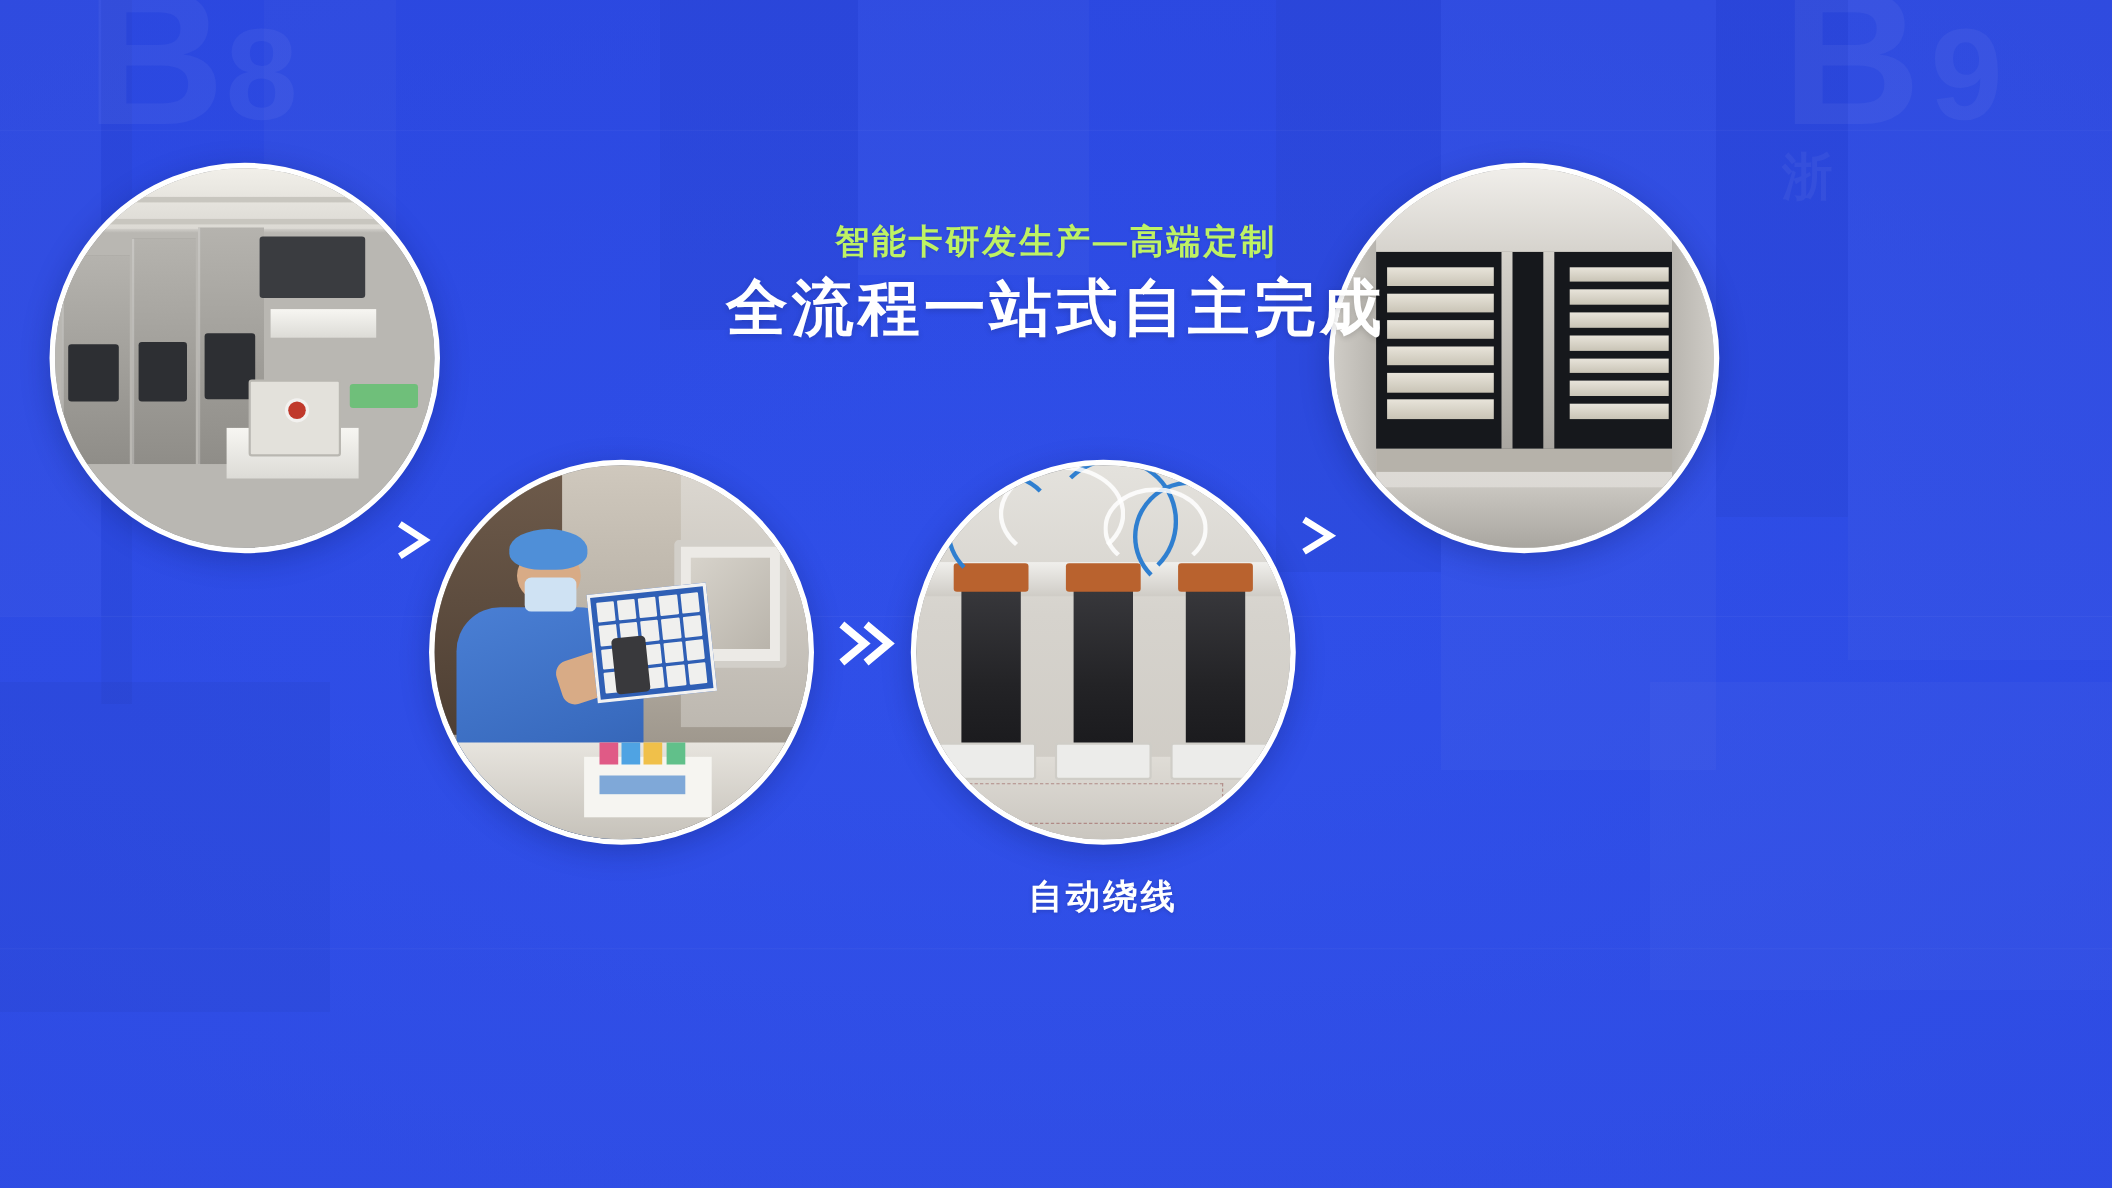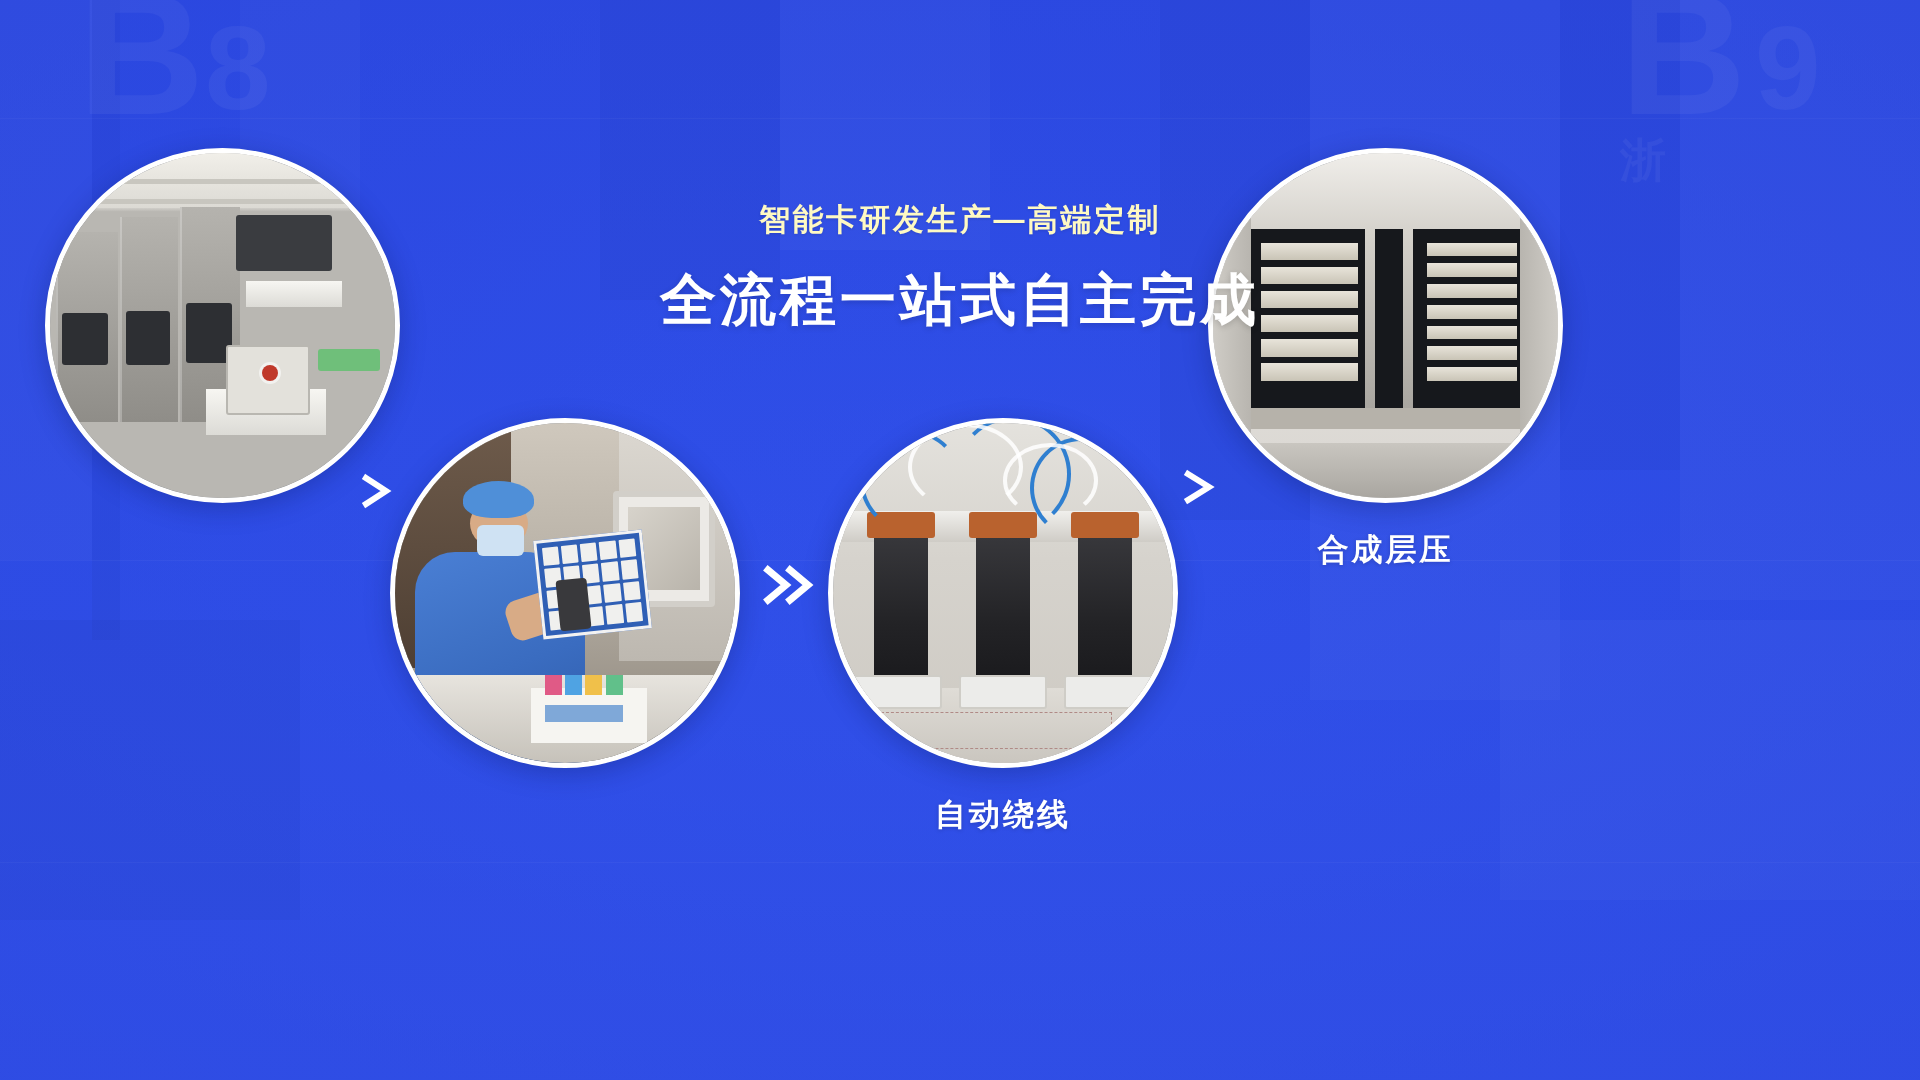--- a/index.html
+++ b/index.html
@@ -91,30 +91,30 @@
   
   .headline-wrap {
     position: absolute;
     left: 0; right: 0;
     top: 200px;
     text-align: center;
     z-index: 6;
   }
 
   .subtitle {
-    color: #fef9c3;
+    color: #bef264;
     font-size: 31px;
     font-weight: 700;
     letter-spacing: 2.5px;
     line-height: 1.3;
     text-shadow: 0 1px 3px rgba(0,0,0,0.12);
   }
 
   .title {
-    margin-top: 26px;
+    margin-top: 6px;
     color: #FFFFFF;
     font-size: 56px;
     font-weight: 700;
     letter-spacing: 4px;
     line-height: 1.2;
     text-shadow: 0 2px 6px rgba(0,0,0,0.16);
   }
 
   
   .node {
@@ -419,16 +419,15 @@
         <div class="tray" style="left:62%; top:56%; width:26%; height:4%;"></div>
         <div class="tray" style="left:62%; top:62%; width:26%; height:4%;"></div>
 
         <div class="post" style="left:44%; top:22%; height:52%;"></div>
         <div class="post" style="left:55%; top:22%; height:52%;"></div>
 
         <div class="bottom"></div>
         <div class="tray" style="left:11%; top:74%; width:78%; height:6%; background:#b6b2aa;"></div>
       </div>
     </div>
-    <div class="node-label">合成层压</div>
   </div>
 
 </div>
 
 </body></html>

